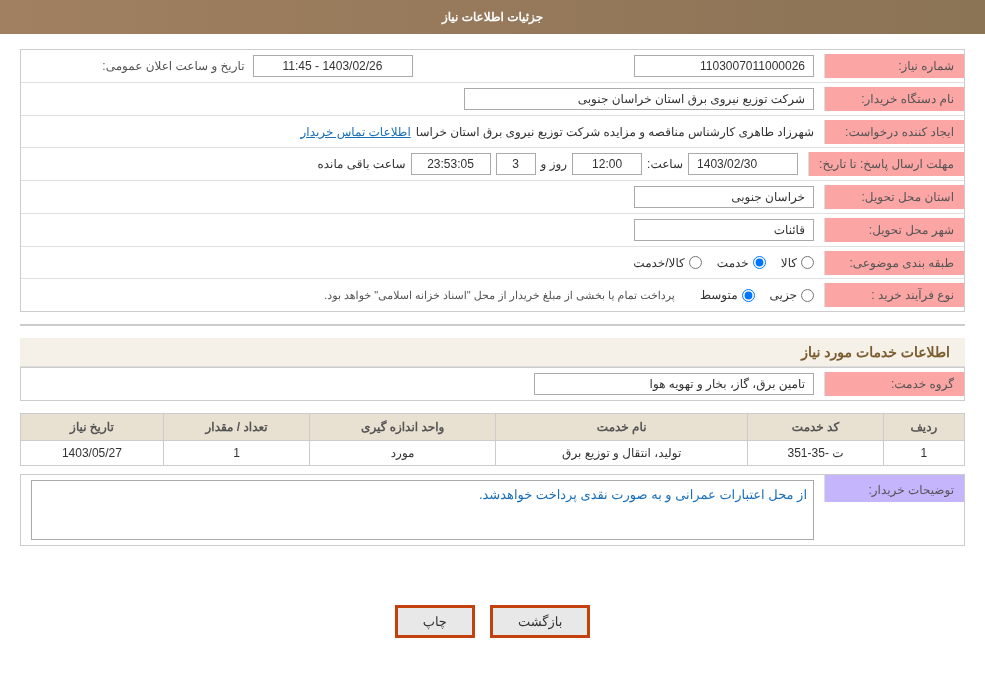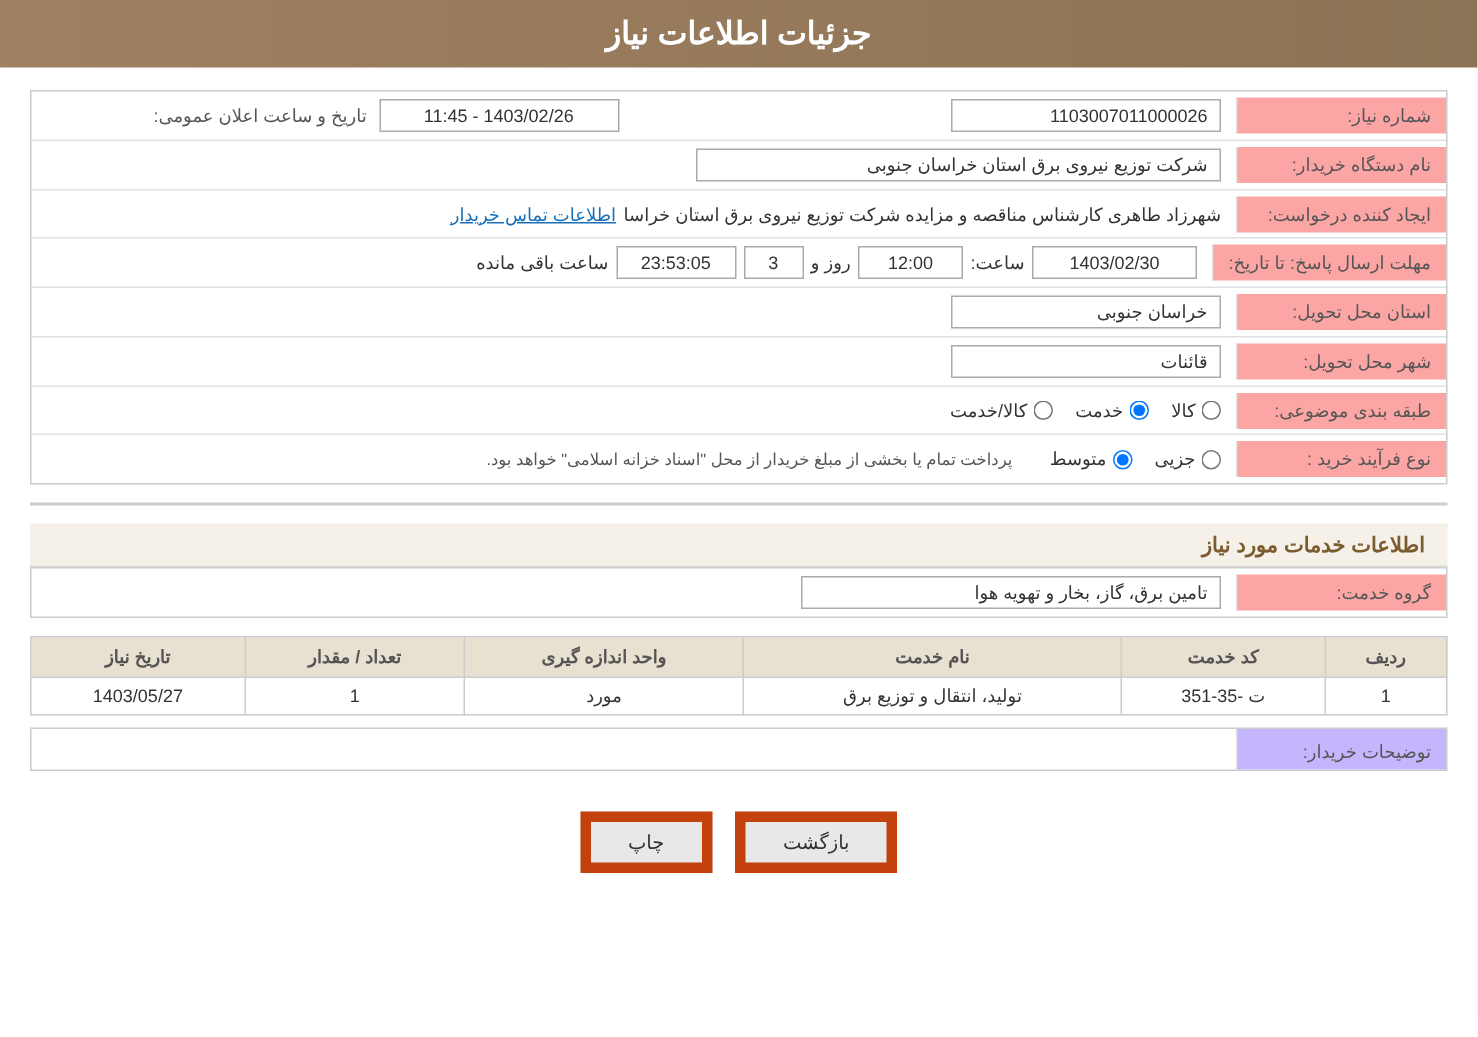--- a/index.html
+++ b/index.html
@@ -15,21 +15,21 @@
       margin: 0 auto;
       background: #fff;
       min-height: 691px;
       padding-bottom: 20px;
     }
     .header-bar {
       background: linear-gradient(to left, #8B7355, #a08060);
       color: #fff;
       text-align: center;
       padding: 10px 20px;
-      font-size: 21px;
+      font-size: 12px;
       font-weight: bold;
       letter-spacing: 1px;
     }
     .content-area {
       padding: 15px 20px;
     }
     .form-section {
       border: 1px solid #ccc;
       margin-bottom: 12px;
       background: #fff;
@@ -126,21 +126,22 @@
       display: flex;
       justify-content: center;
       gap: 15px;
       padding: 15px;
     }
     .btn {
       padding: 6px 25px;
       font-size: 13px;
       font-family: Tahoma, Arial, sans-serif;
       cursor: pointer;
-      border: 7px solid #c2410c;
+      border: 3px solid #c2410c;
+      margin-top: 32px;
     }
     .btn-print {
       background: #e8e8e8;
       color: #333;
     }
     .btn-back {
       background: #e8e8e8;
       color: #333;
     }
     .buyer-notes-row {
@@ -197,21 +198,21 @@
         <div class="field-label">ایجاد کننده درخواست:</div>
         <div class="field-value row-complex">
           <span>شهرزاد طاهری کارشناس مناقصه و مزایده شرکت توزیع نیروی برق استان خراسا</span>
           <span class="blue-link">اطلاعات تماس خریدار</span>
         </div>
       </div>
 
       <div class="form-row">
         <div class="field-label">مهلت ارسال پاسخ: تا تاریخ:</div>
         <div class="field-value row-complex">
-          <div class="input-box" style="min-width:110px;text-align:center;">1403/02/30</div>
+          <div class="input-box" style="min-width:110px;text-align:left;">1403/02/30</div>
           <span>ساعت:</span>
           <div class="input-box" style="min-width:70px;text-align:center;">12:00</div>
           <span>روز و</span>
           <div class="input-box" style="min-width:40px;text-align:center;">3</div>
           <div class="input-box" style="min-width:80px;text-align:center;">23:53:05</div>
           <span>ساعت باقی مانده</span>
         </div>
       </div>
 
       <div class="form-row">
@@ -304,20 +305,25 @@
             <td>1</td>
             <td>1403/05/27</td>
           </tr>
         </tbody>
       </table>
     </div>
 
     <div class="form-section" style="margin-top:8px;">
       <div class="buyer-notes-row">
         <div class="buyer-notes-label">توضیحات خریدار:</div>
+        <div class="buyer-notes-value">
+          <div class="input-box" style="width:100%;min-height:60px;text-align:right;display:flex;align-items:flex-start;padding:6px;">
+            <span style="color:#1a6fba;">از محل اعتبارات عمرانی و به صورت نقدی پرداخت خواهدشد.</span>
+          </div>
+        </div>
       </div>
     </div>
 
     <div class="footer-buttons">
       <button class="btn btn-back">بازگشت</button>
       <button class="btn btn-print">چاپ</button>
     </div>
 
   </div>
 </div>

